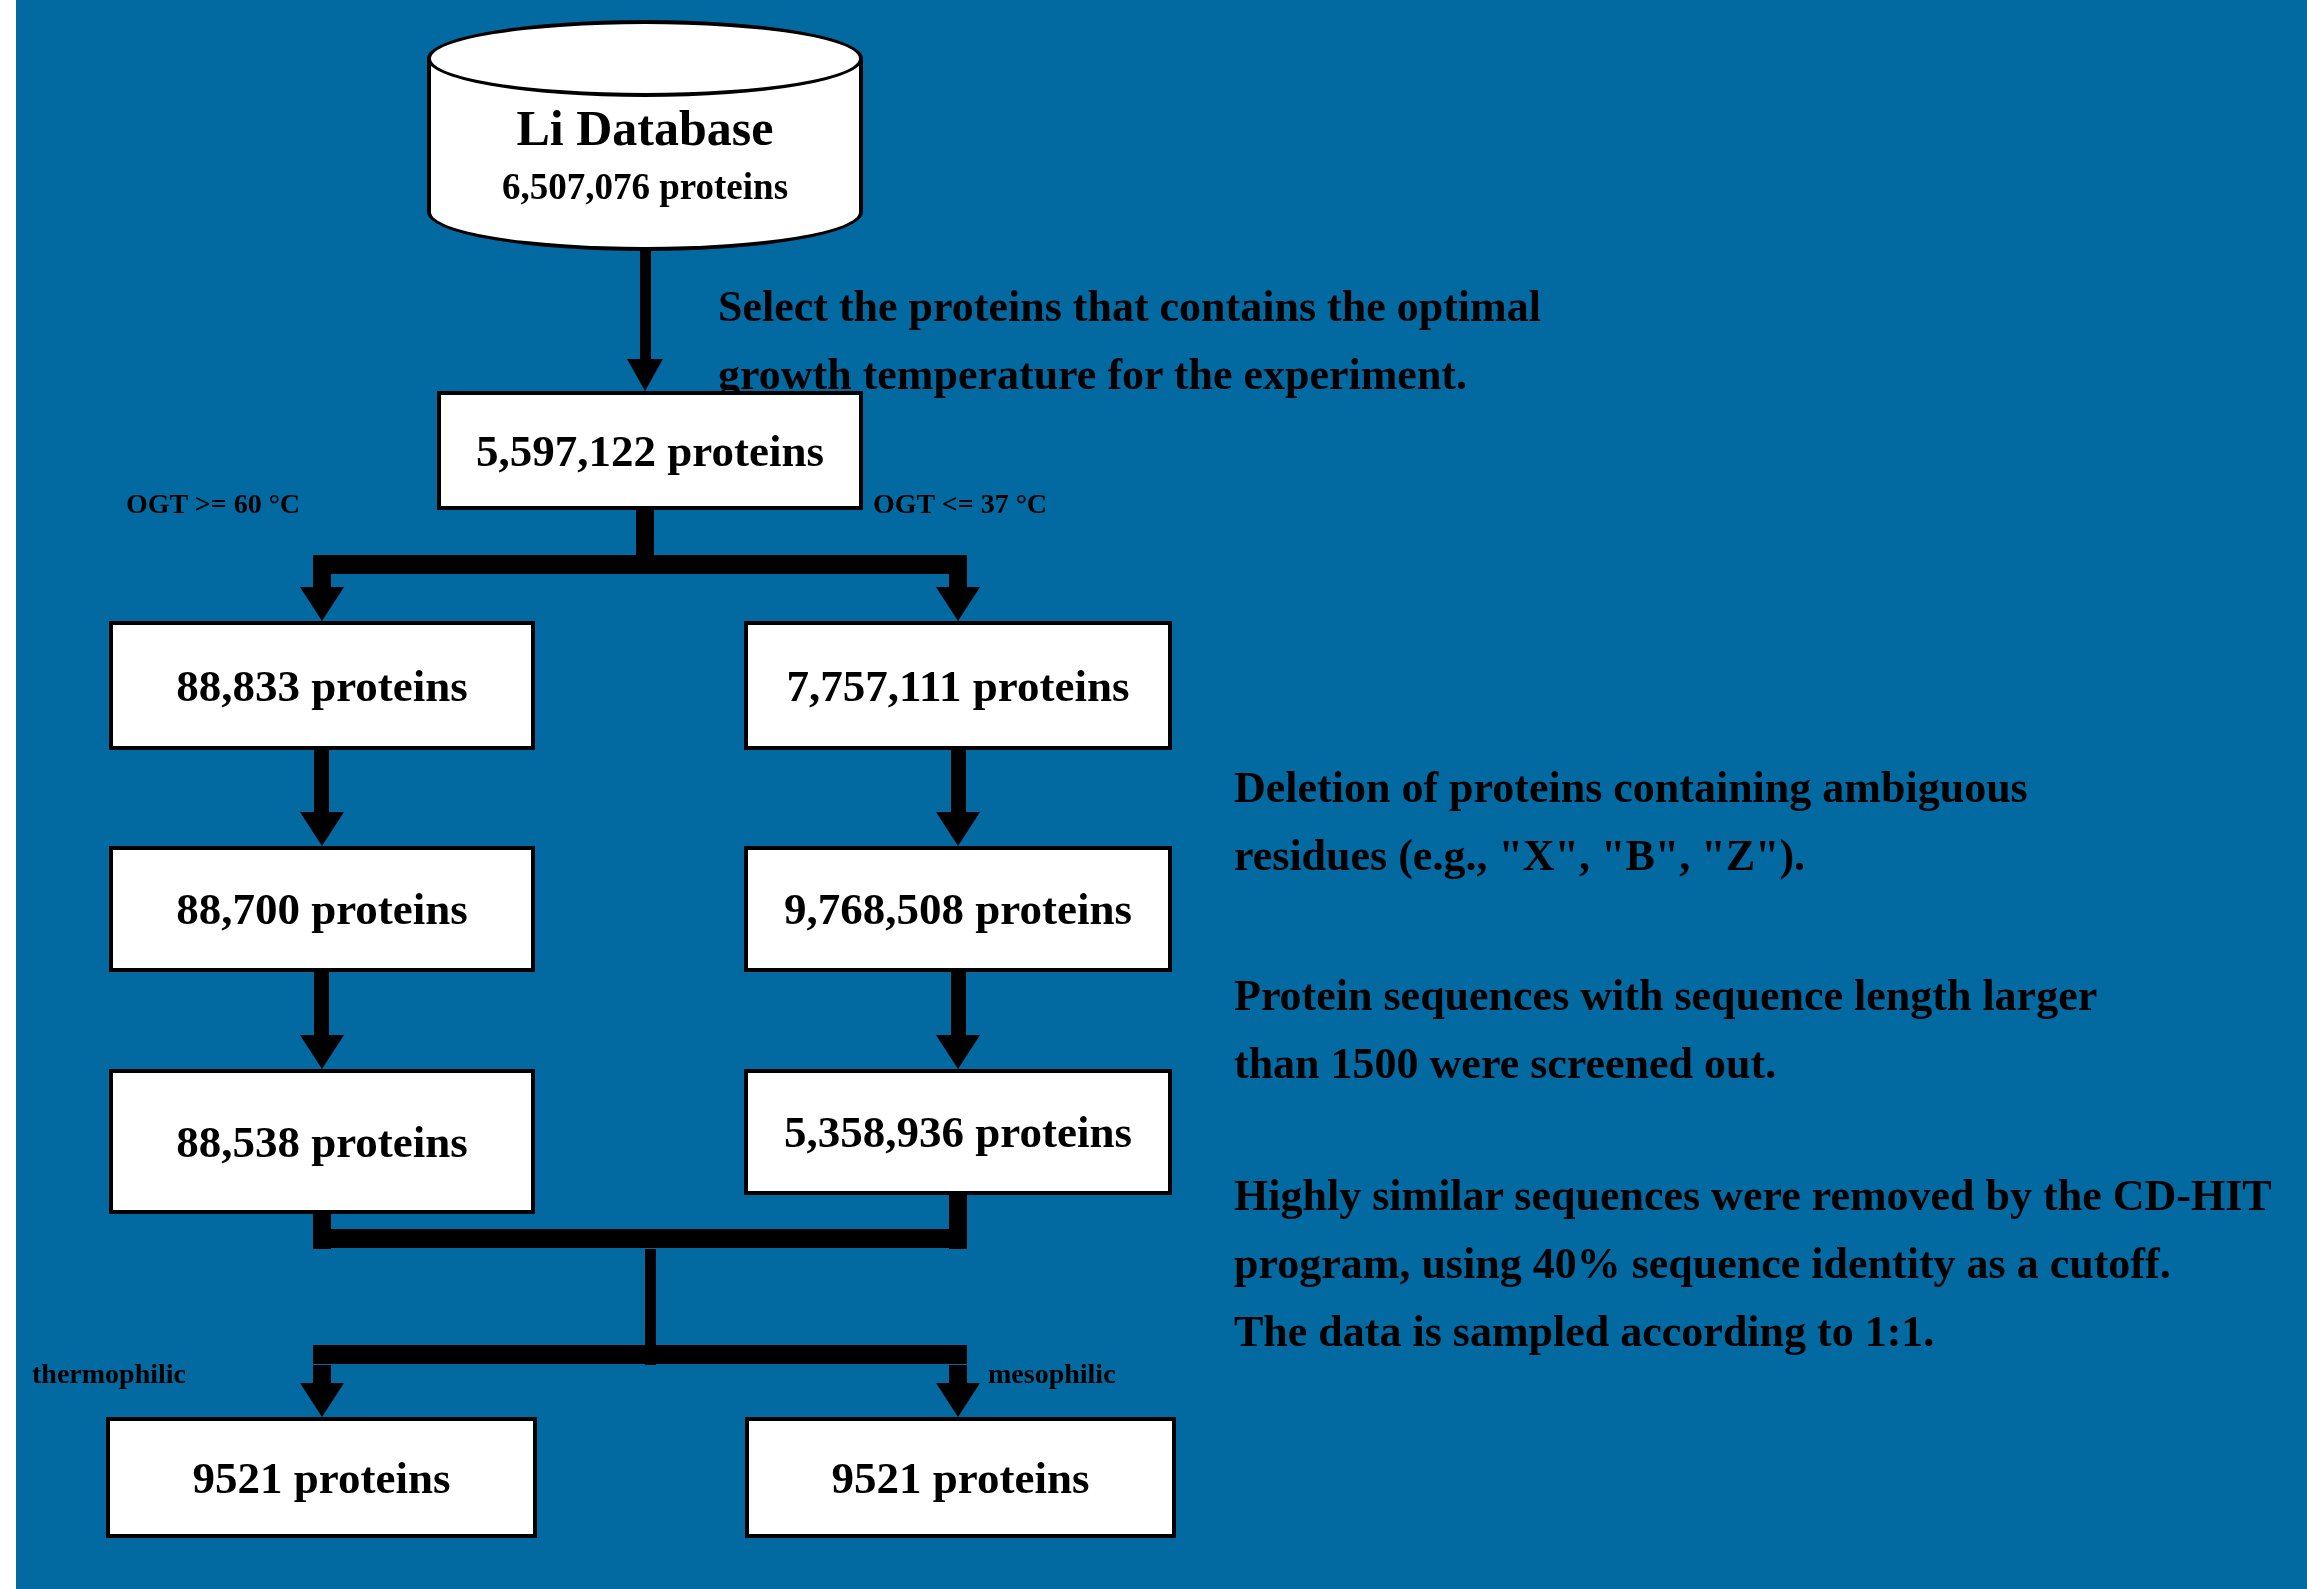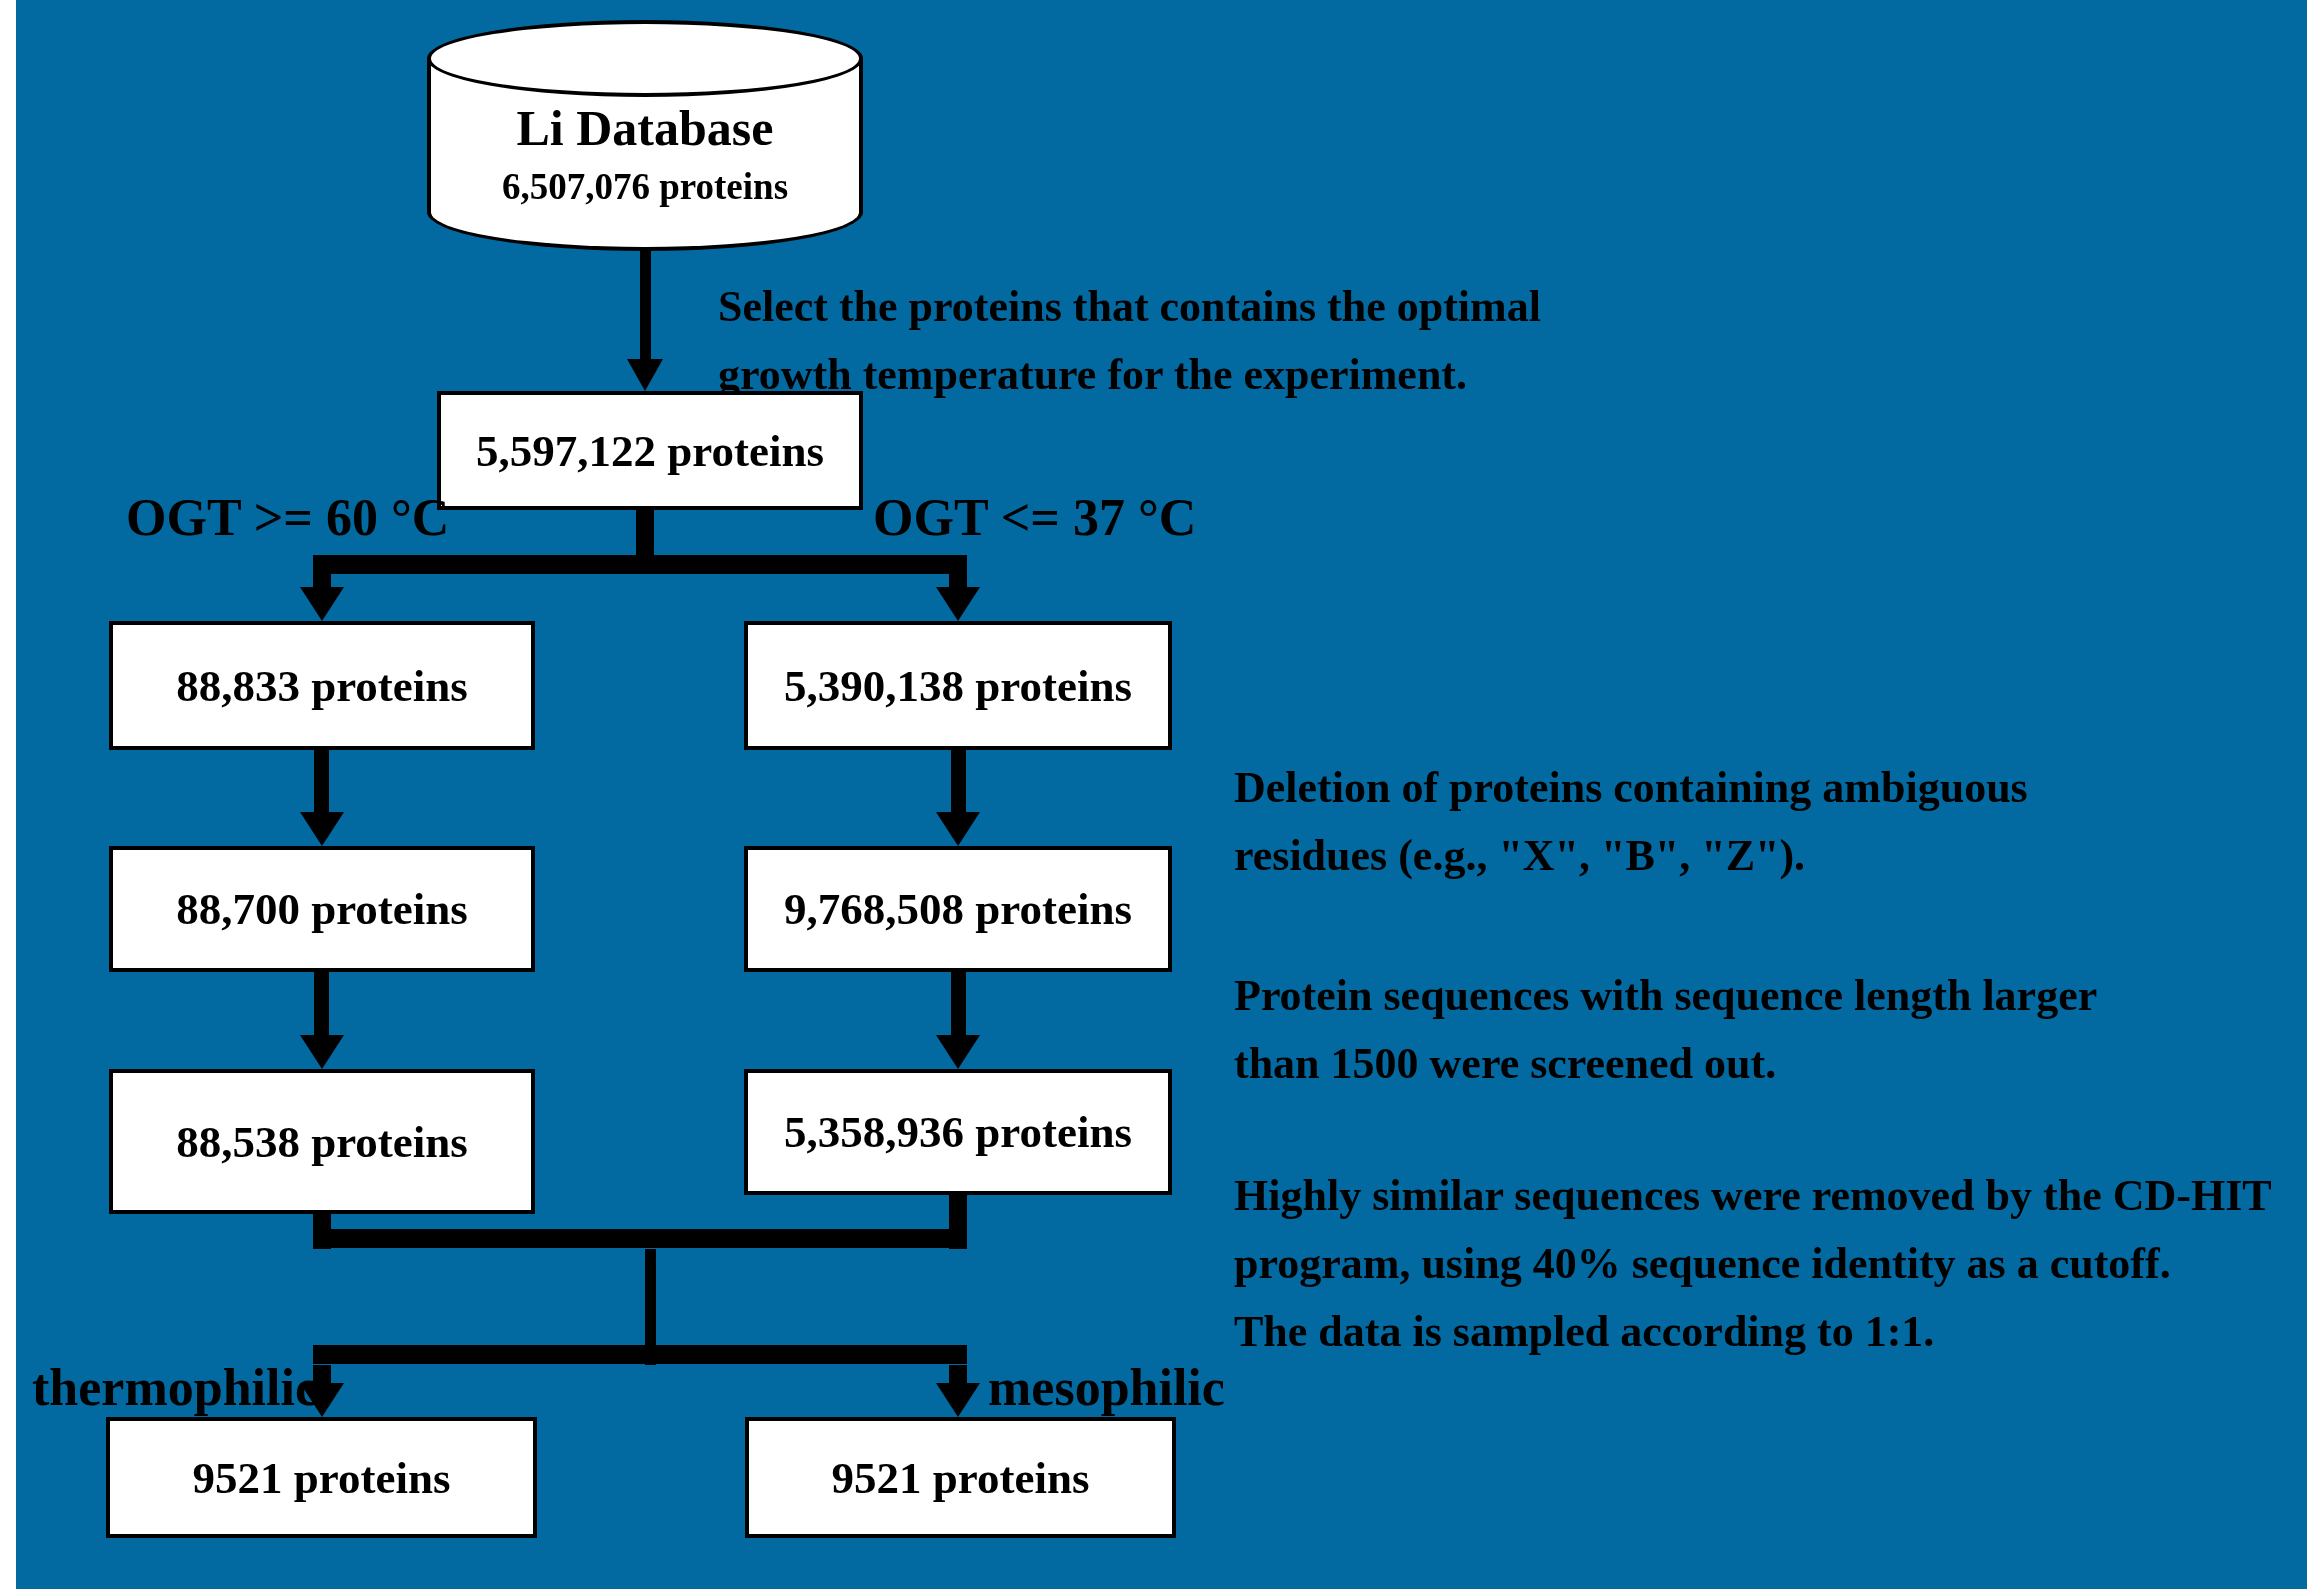--- a/index.html
+++ b/index.html
@@ -34,21 +34,21 @@
     border-left: 22px solid transparent;
     border-right: 22px solid transparent;
     border-top: 34px solid #000;
     z-index: 2;
   }
   .ah-sm {
     border-left-width: 18.6px;
     border-right-width: 18.6px;
     border-top-width: 32px;
   }
-  .lb { position: absolute; font-size: 52px; white-space: nowrap; z-index: 3; text-align: center; }
+  .lb { position: absolute; font-size: 28px; white-space: nowrap; z-index: 3; text-align: center; }
   .nt { position: absolute; font-size: 44px; line-height: 68px; white-space: nowrap; z-index: 3; }
   
   .cyl { position: absolute; left: 411px; top: 20px; width: 436px; height: 231px; z-index: 3; }
   .cyl-top {
     position: absolute; left: 0; top: 0; width: 100%; height: 77px;
     box-sizing: border-box; border: 4.8px solid #000; border-radius: 50%;
     background: #fff; z-index: 2;
   }
   .cyl-body {
     position: absolute; left: 0; top: 39px; width: 100%; height: 192px;
@@ -109,21 +109,21 @@
   <div class="bx" style="left:93px; top:846px; width:426px; height:126px;">
     <span>88,700 proteins</span>
   </div>
   <div class="vl" style="left:298px; top:972px; width:14.5px; height:65px;"></div>
   <div class="ah" style="left:284px; top:1035px;"></div>
   <div class="bx" style="left:93px; top:1069px; width:426px; height:145px;">
     <span>88,538 proteins</span>
   </div>
 
   <div class="bx" style="left:728px; top:621px; width:428px; height:129px;">
-    <span>5,390,138 proteins</span>
+    <span>7,757,111 proteins</span>
   </div>
   <div class="vl" style="left:935px; top:750px; width:14.5px; height:65px;"></div>
   <div class="ah" style="left:920px; top:812px;"></div>
   <div class="bx" style="left:728px; top:846px; width:428px; height:126px;">
     <span>9,768,508 proteins</span>
   </div>
   <div class="vl" style="left:935px; top:972px; width:14.5px; height:65px;"></div>
   <div class="ah" style="left:920px; top:1035px;"></div>
   <div class="bx" style="left:728px; top:1069px; width:428px; height:126px;">
     <span>5,358,936 proteins</span>

